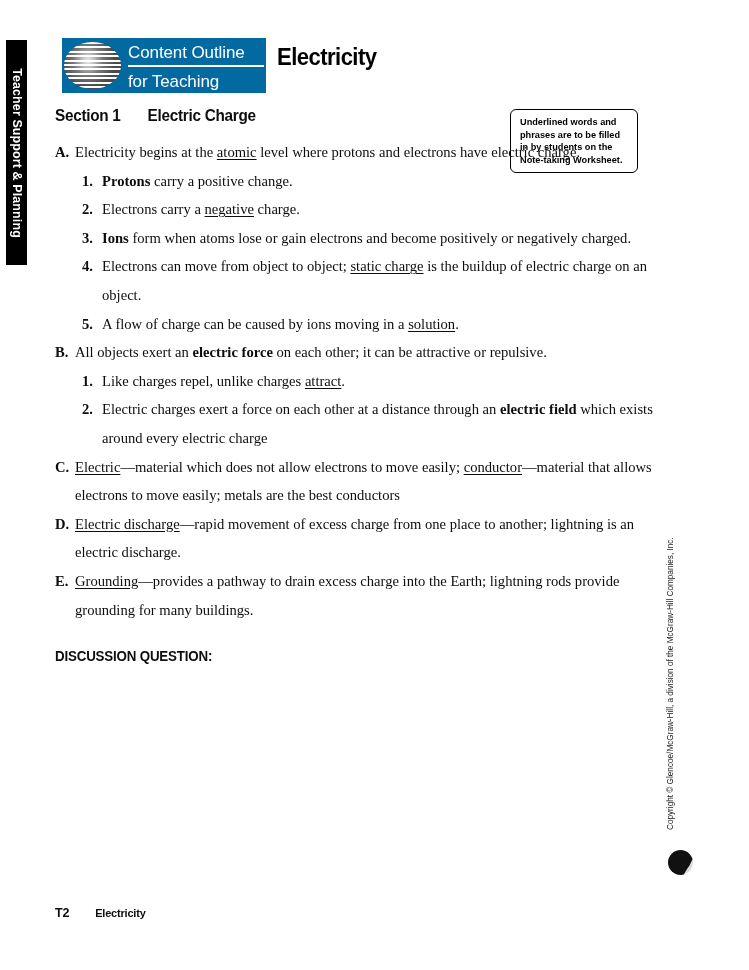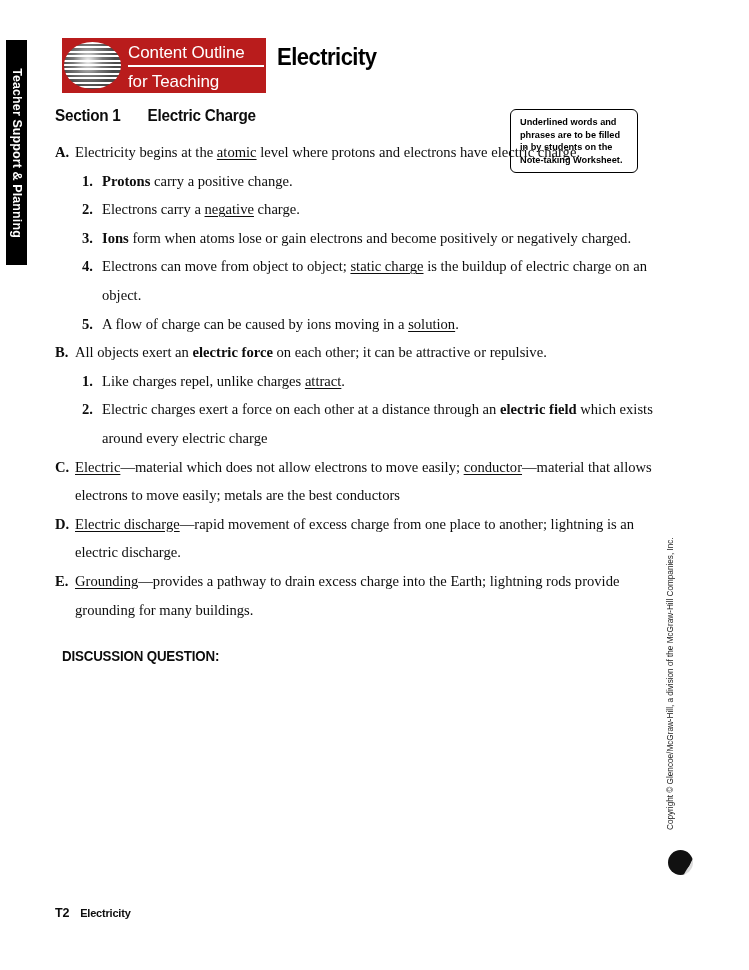--- a/index.html
+++ b/index.html
@@ -49,21 +49,21 @@
     letter-spacing: .1px;
   }
 
   
   .logo-box {
     position: absolute;
     left: 62px;
     top: 38px;
     width: 204px;
     height: 55px;
-    background: #b91c1c;
+    background: #0369a1;
     overflow: hidden;
   }
   .logo-globe {
     position: absolute;
     left: 2px;
     top: 4px;
     width: 57px;
     height: 47px;
     border-radius: 50%;
     background:
@@ -167,21 +167,20 @@
   .lvl2 > .marker { left: 27px; }
   .u  { text-decoration: underline; text-underline-offset: 1.5px; }
   .ub { text-underline-offset: 1.5px; font-weight: bold; }
 
   
   .discussion {
     position: absolute;
     left: 55px;
     top: 648px;
     width: 560px;
-    margin-left: 7px;
   }
   .discussion-title {
     font-family: "Liberation Sans", "DejaVu Sans", sans-serif;
     font-weight: bold;
     font-size: 14.5px;
     letter-spacing: -.2px;
     transform: scaleX(.92);
     transform-origin: left center;
     display: block;
   }
@@ -250,21 +249,21 @@
   .footer {
     position: absolute;
     left: 55px;
     top: 906px;
     font-family: "Liberation Sans", "DejaVu Sans", sans-serif;
     font-weight: bold;
     font-size: 11px;
     letter-spacing: -.2px;
     white-space: nowrap;
   }
-  .footer .folio { margin-right: 11px; font-size: 12.5px; }
+  .footer .folio { margin-right: 26px; font-size: 12.5px; }
 </style>
 </head>
 <body>
 
 <div class="page">
 
   <div class="side-tab">
     <span class="side-tab-label">Teacher Support &amp; Planning</span>
   </div>
 

